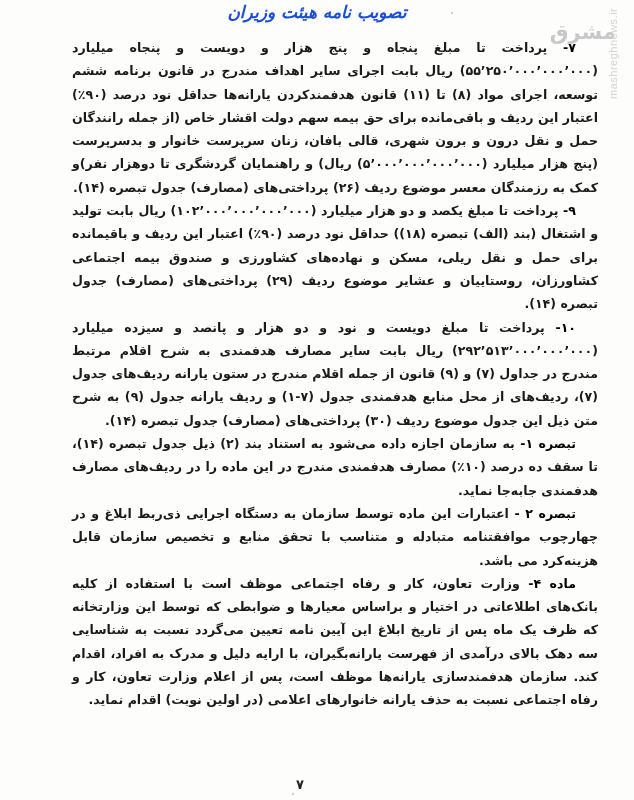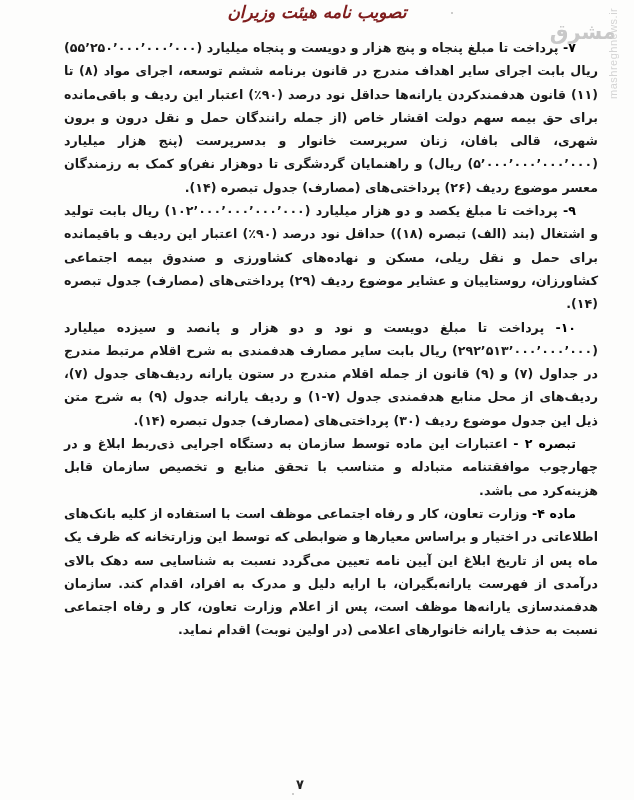--- a/index.html
+++ b/index.html
@@ -26,41 +26,42 @@
       position: absolute;
       top: 2px;
       left: 0;
       width: 634px;
       text-align: center;
       font-family: "DejaVu Serif", serif;
       font-style: italic;
       font-weight: bold;
       font-size: 17px;
       direction: rtl;
-      color: #7f1d1d;
+      color: #1d4ed8;
     }
     .body-text {
       position: absolute;
       top: 36px;
       left: 64px;
       width: 534px;
       direction: rtl;
       text-align: justify;
       text-align-last: right;
       font-size: 12.6px;
       line-height: 23.3px;
       font-weight: bold;
       color: #1a1a1a;
     }
     .para {
       margin: 0;
       padding: 0;
     }
     .para.indent {
       text-indent: 22px;
+      margin-left: 8px;
     }
     .label {
       font-weight: 900;
       color: #000;
     }
     .watermark {
       position: absolute;
       right: 2px;
       top: 8px;
       width: 36px;
@@ -122,20 +123,23 @@
     <p class="para indent">
       <span class="label">۷-</span><span> پرداخت تا مبلغ پنجاه و پنج هزار و دویست و پنجاه میلیارد (۵۵٬۲۵۰٬۰۰۰٬۰۰۰٬۰۰۰) ریال بابت اجرای سایر اهداف مندرج در قانون برنامه ششم توسعه، اجرای مواد (۸) تا (۱۱) قانون هدفمندکردن یارانه‌ها حداقل نود درصد (۹۰٪) اعتبار این ردیف و باقی‌مانده برای حق بیمه سهم دولت اقشار خاص (از جمله رانندگان حمل و نقل درون و برون شهری، قالی بافان، زنان سرپرست خانوار و بدسرپرست (پنج هزار میلیارد (۵٬۰۰۰٬۰۰۰٬۰۰۰٬۰۰۰) ریال) و راهنمایان گردشگری تا دوهزار نفر)و کمک به رزمندگان معسر موضوع ردیف (۲۶) پرداختی‌های (مصارف) جدول تبصره (۱۴).</span>
     </p>
     <p class="para indent">
       <span class="label">۹-</span><span> پرداخت تا مبلغ یکصد و دو هزار میلیارد (۱۰۲٬۰۰۰٬۰۰۰٬۰۰۰٬۰۰۰) ریال بابت تولید و اشتغال (بند (الف) تبصره (۱۸)) حداقل نود درصد (۹۰٪) اعتبار این ردیف و باقیمانده برای حمل و نقل ریلی، مسکن و نهاده‌های کشاورزی و صندوق بیمه اجتماعی کشاورزان، روستاییان و عشایر موضوع ردیف (۲۹) پرداختی‌های (مصارف) جدول تبصره (۱۴).</span>
     </p>
     <p class="para indent">
       <span class="label">۱۰-</span><span> پرداخت تا مبلغ دویست و نود و دو هزار و پانصد و سیزده میلیارد (۲۹۲٬۵۱۳٬۰۰۰٬۰۰۰٬۰۰۰) ریال بابت سایر مصارف هدفمندی به شرح اقلام مرتبط مندرج در جداول (۷) و (۹) قانون از جمله اقلام مندرج در ستون یارانه ردیف‌های جدول (۷)، ردیف‌های از محل منابع هدفمندی جدول (۷-۱) و ردیف یارانه جدول (۹) به شرح متن ذیل این جدول موضوع ردیف (۳۰) پرداختی‌های (مصارف) جدول تبصره (۱۴).</span>
     </p>
     <p class="para indent">
+      <span class="label">تبصره ۱-</span><span> به سازمان اجازه داده می‌شود به استناد بند (۲) ذیل جدول تبصره (۱۴)، تا سقف ده درصد (۱۰٪) مصارف هدفمندی مندرج در این ماده را در ردیف‌های مصارف هدفمندی جابه‌جا نماید.</span>
+    </p>
+    <p class="para indent">
       <span class="label">تبصره ۲ -</span><span> اعتبارات این ماده توسط سازمان به دستگاه اجرایی ذی‌ربط ابلاغ و در چهارچوب موافقتنامه متبادله و متناسب با تحقق منابع و تخصیص سازمان قابل هزینه‌کرد می باشد.</span>
     </p>
     <p class="para indent">
       <span class="label">ماده ۴-</span><span> وزارت تعاون، کار و رفاه اجتماعی موظف است با استفاده از کلیه بانک‌های اطلاعاتی در اختیار و براساس معیارها و ضوابطی که توسط این وزارتخانه که ظرف یک ماه پس از تاریخ ابلاغ این آیین نامه تعیین می‌گردد نسبت به شناسایی سه دهک بالای درآمدی از فهرست یارانه‌بگیران، با ارایه دلیل و مدرک به افراد، اقدام کند. سازمان هدفمندسازی یارانه‌ها موظف است، پس از اعلام وزارت تعاون، کار و رفاه اجتماعی نسبت به حذف یارانه خانوارهای اعلامی (در اولین نوبت) اقدام نماید.</span>
     </p>
   </div>
 
   <div class="speck" style="left:292px; top:793px;"></div>
   <div class="speck" style="left:451px; top:12px;"></div>
 

